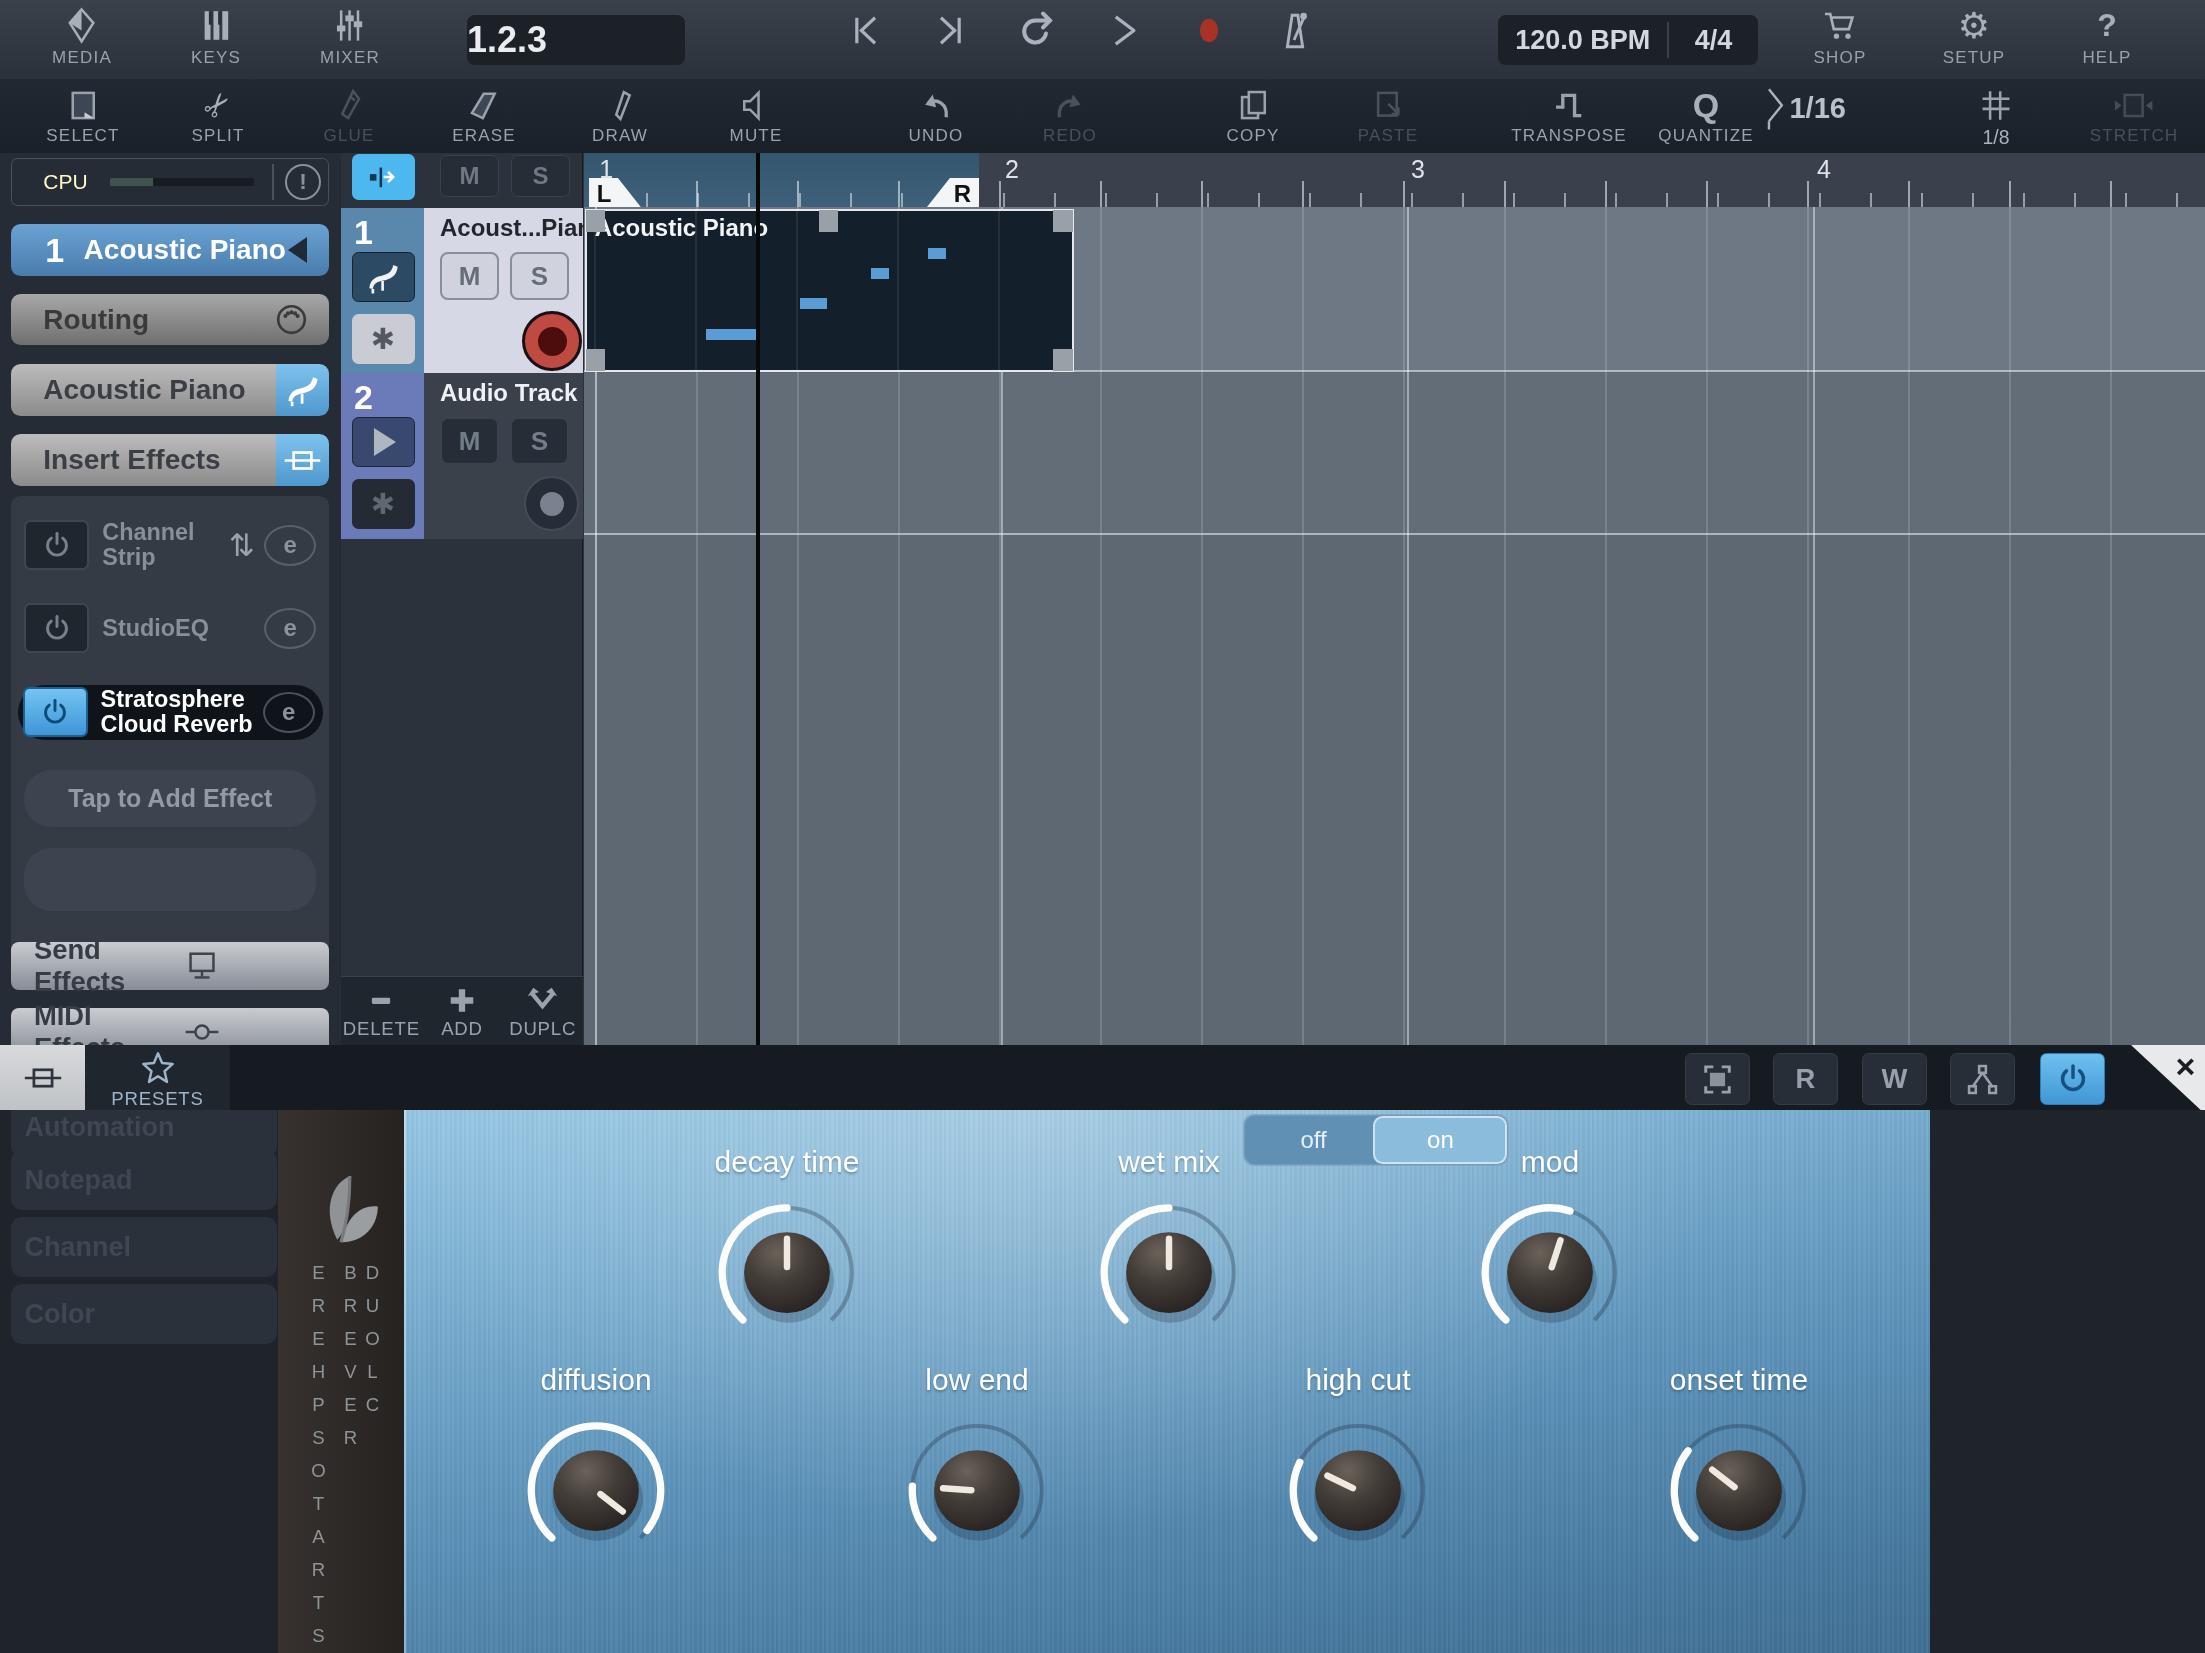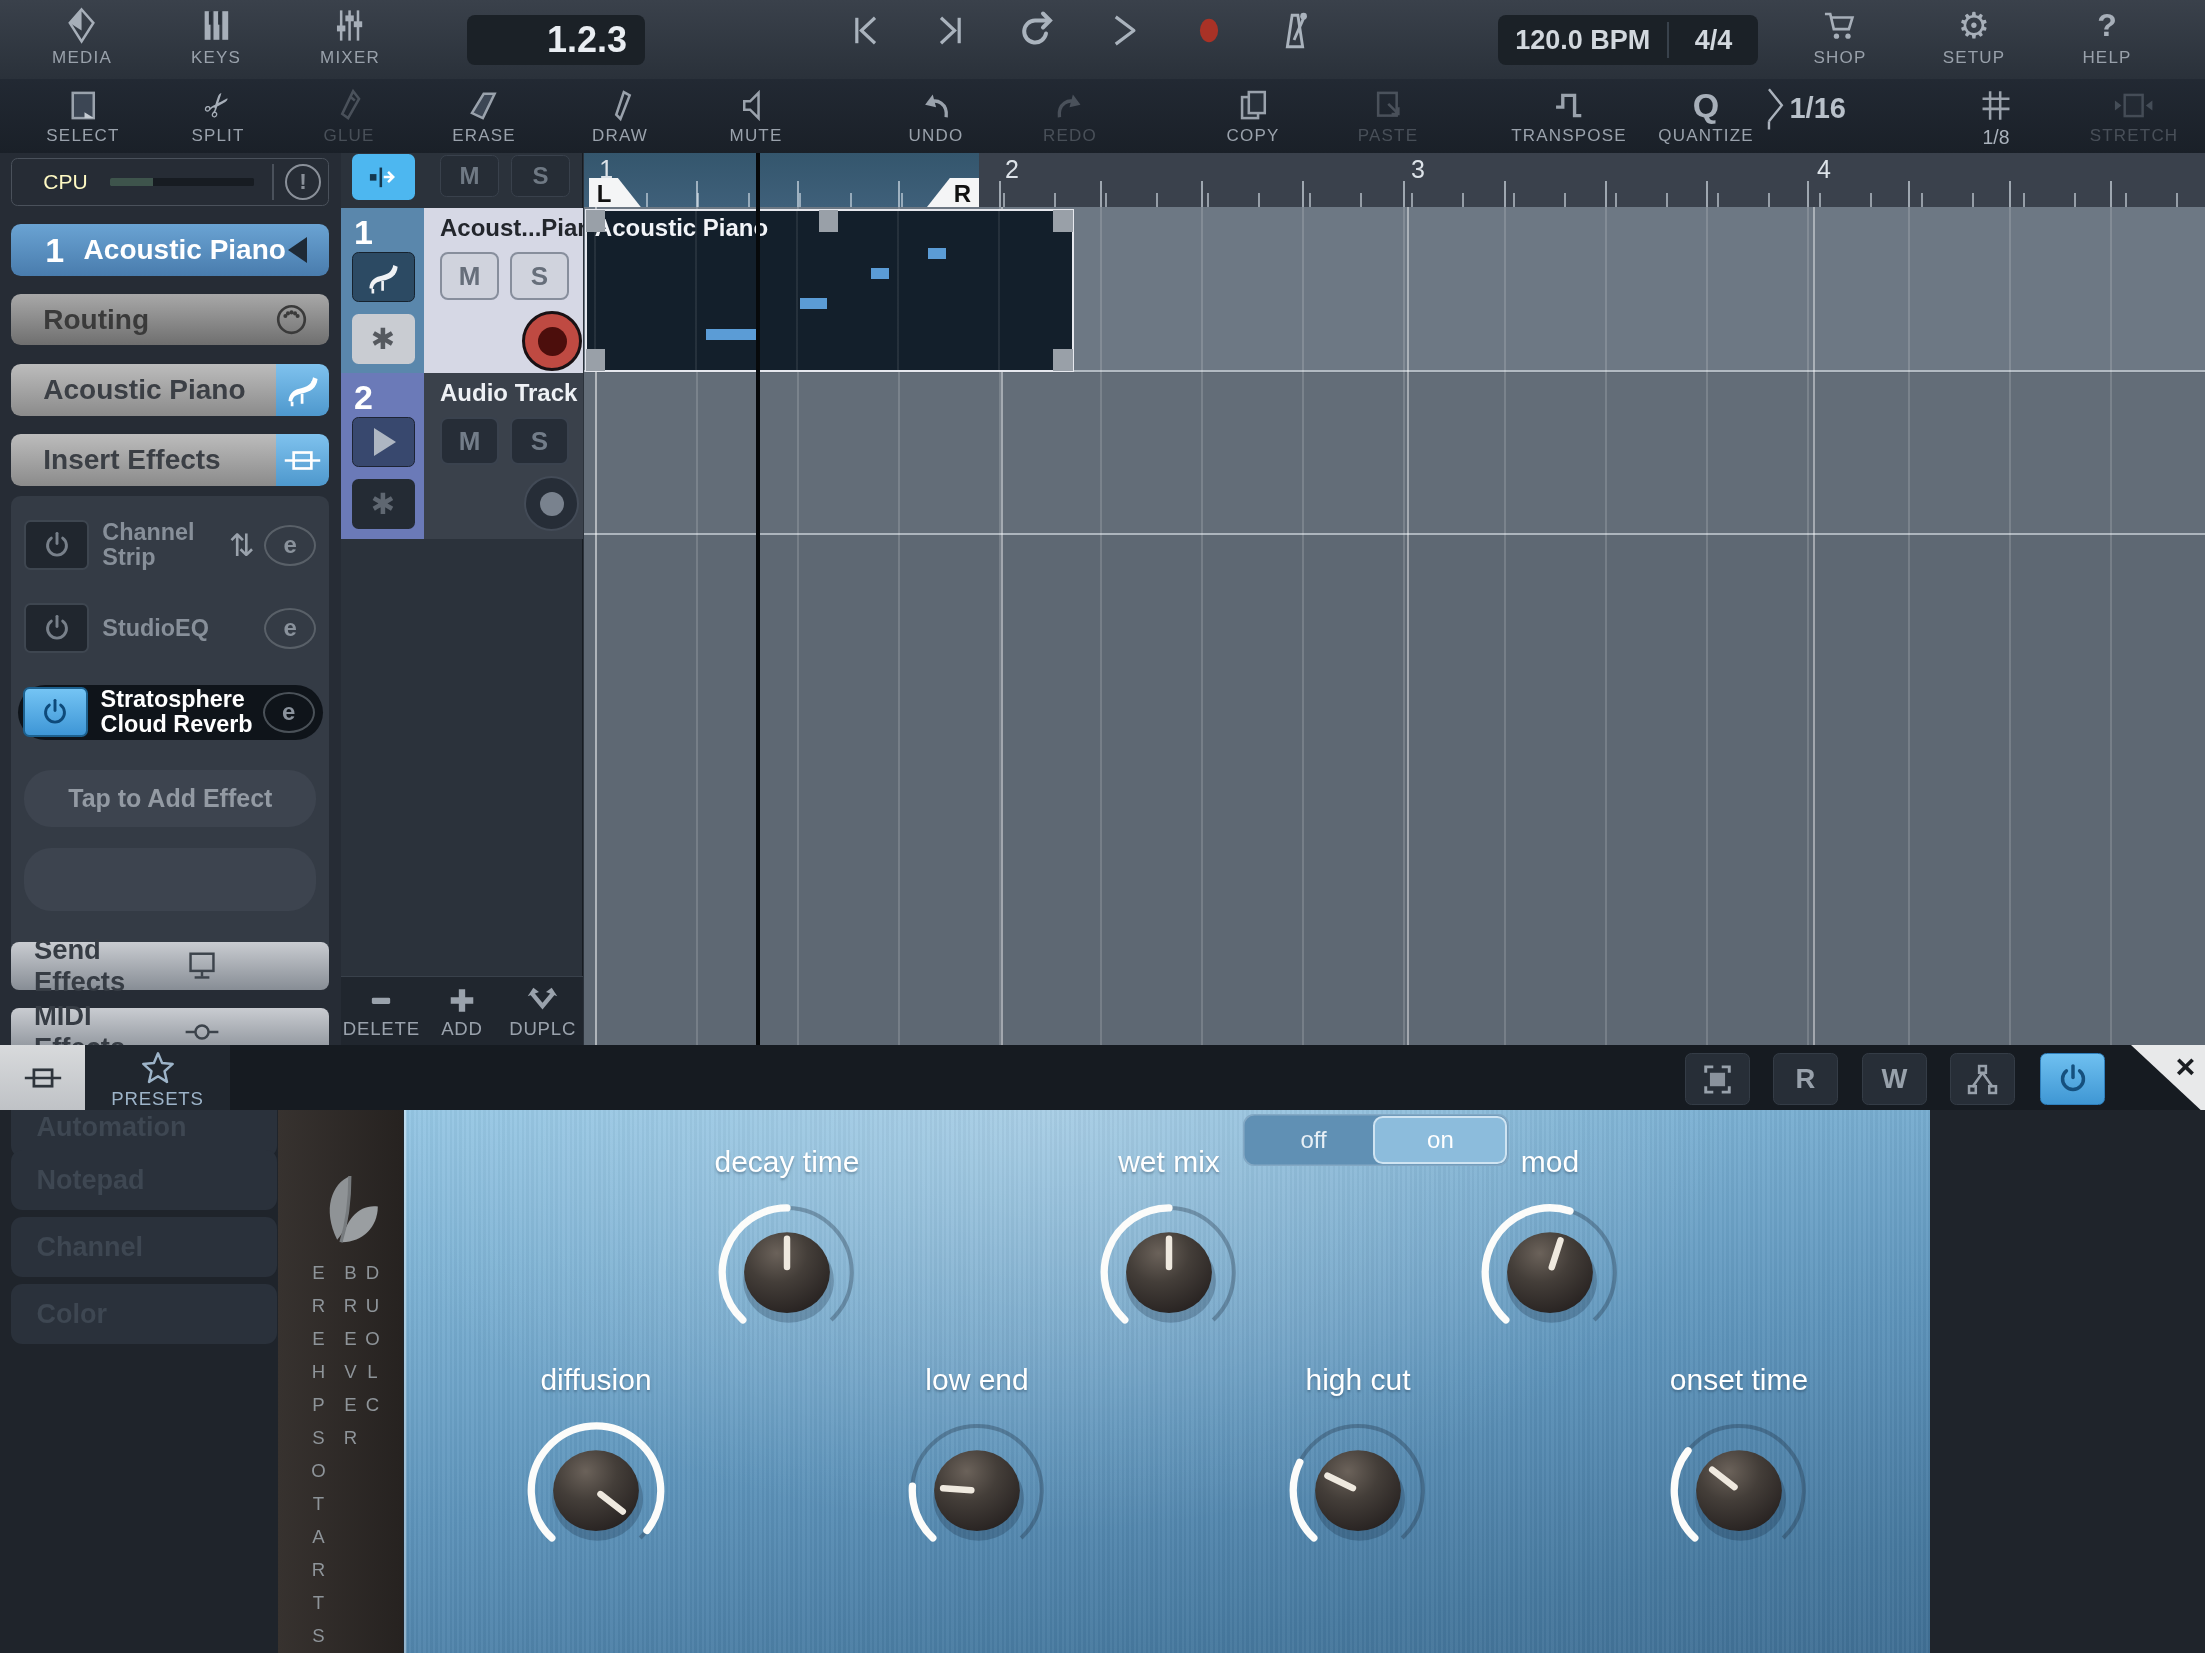--- a/index.html
+++ b/index.html
@@ -7,22 +7,22 @@
        font-family:"Liberation Sans",sans-serif;-webkit-font-smoothing:antialiased;}
   svg{display:block;}
 
   
   #topbar{position:absolute;left:0;top:0;width:2205px;height:79px;
     background:linear-gradient(#3a414b,#2a313a);border-bottom:1.6px solid #10141a;}
   .tbi{position:absolute;top:4.8px;transform:translateX(-50%);text-align:center;color:#a7afb9;}
   .tbi .ico{height:42px;display:flex;align-items:center;justify-content:center;}
   .tbi .lbl{font-size:17px;letter-spacing:1.2px;color:#99a1ab;margin-top:0.8px;}
   .glyph{font-size:36px;line-height:39px;color:#a7afb9;}
-  .timebox{position:absolute;left:467px;top:15.3px;width:178px;height:50px;background:#1b2127;
-    border-radius:8px;color:#e9edf2;font-size:36px;font-weight:bold;text-align:right;
+  .timebox{position:absolute;left:467px;top:15.3px;width:218px;height:50px;background:#1b2127;
+    border-radius:8px;color:#e9edf2;font-size:36px;font-weight:bold;
     line-height:50px;padding-right:18px;box-sizing:border-box;}
   .bpmbox{position:absolute;left:1498px;top:15.3px;width:260px;height:50px;background:#1b2127;
     border-radius:8px;display:flex;align-items:center;color:#d2d8de;font-weight:bold;}
   .bpmbox .bpm{flex:1;text-align:center;font-size:27px;}
   .bpmbox .div{width:1.6px;height:36px;background:#39424c;}
   .bpmbox .sig{width:89px;text-align:center;font-size:27px;}
   .transport{position:absolute;top:8px;display:flex;align-items:center;}
 
   
   #toolbar2{position:absolute;left:0;top:79px;width:2205px;height:74px;
@@ -180,21 +180,21 @@
     border:1.6px solid #343c46;border-radius:6.5px;display:flex;align-items:center;justify-content:center;
     box-sizing:border-box;color:#98a1ab;font-size:27.4px;font-weight:bold;}
   .ph-power{background:linear-gradient(#6fc0f0,#3f97d4);border-color:#2f7fbc;}
   .closebtn{position:absolute;right:0;top:0;width:74px;height:69px;background:#e8e9ea;
     clip-path:polygon(0 0,100% 0,100% 100%);}
   .closebtn span{position:absolute;right:9.7px;top:1.6px;font-size:34px;font-weight:bold;color:#1a1d21;}
 
   #panel-body{position:absolute;left:0;top:65px;right:0;bottom:0;overflow:hidden;background:#1f242b;}
   .bg-item{position:absolute;left:10.5px;width:266px;height:60px;background:#2a313b;border-radius:11.3px;
     color:#3e4752;font-size:27px;font-weight:bold;display:flex;align-items:center;}
-  .bg-item span{margin-left:26px;}
+  .bg-item span{margin-left:14px;}
 
   .plug-strip{position:absolute;left:278px;top:0;width:125px;bottom:0;
     background:linear-gradient(90deg,#37322f,#262220);}
   .vtext{position:absolute;writing-mode:vertical-lr;text-orientation:upright;font-size:18.6px;
     letter-spacing:12px;color:#8e9499;top:152px;}
   .vt1{left:29px;}
   .vt2{left:61px;}
 
   .plug-blue{position:absolute;left:404px;top:0;width:1526px;bottom:0;
     background:radial-gradient(ellipse at 42% 0%,rgba(255,255,255,.28),rgba(255,255,255,0) 55%),

